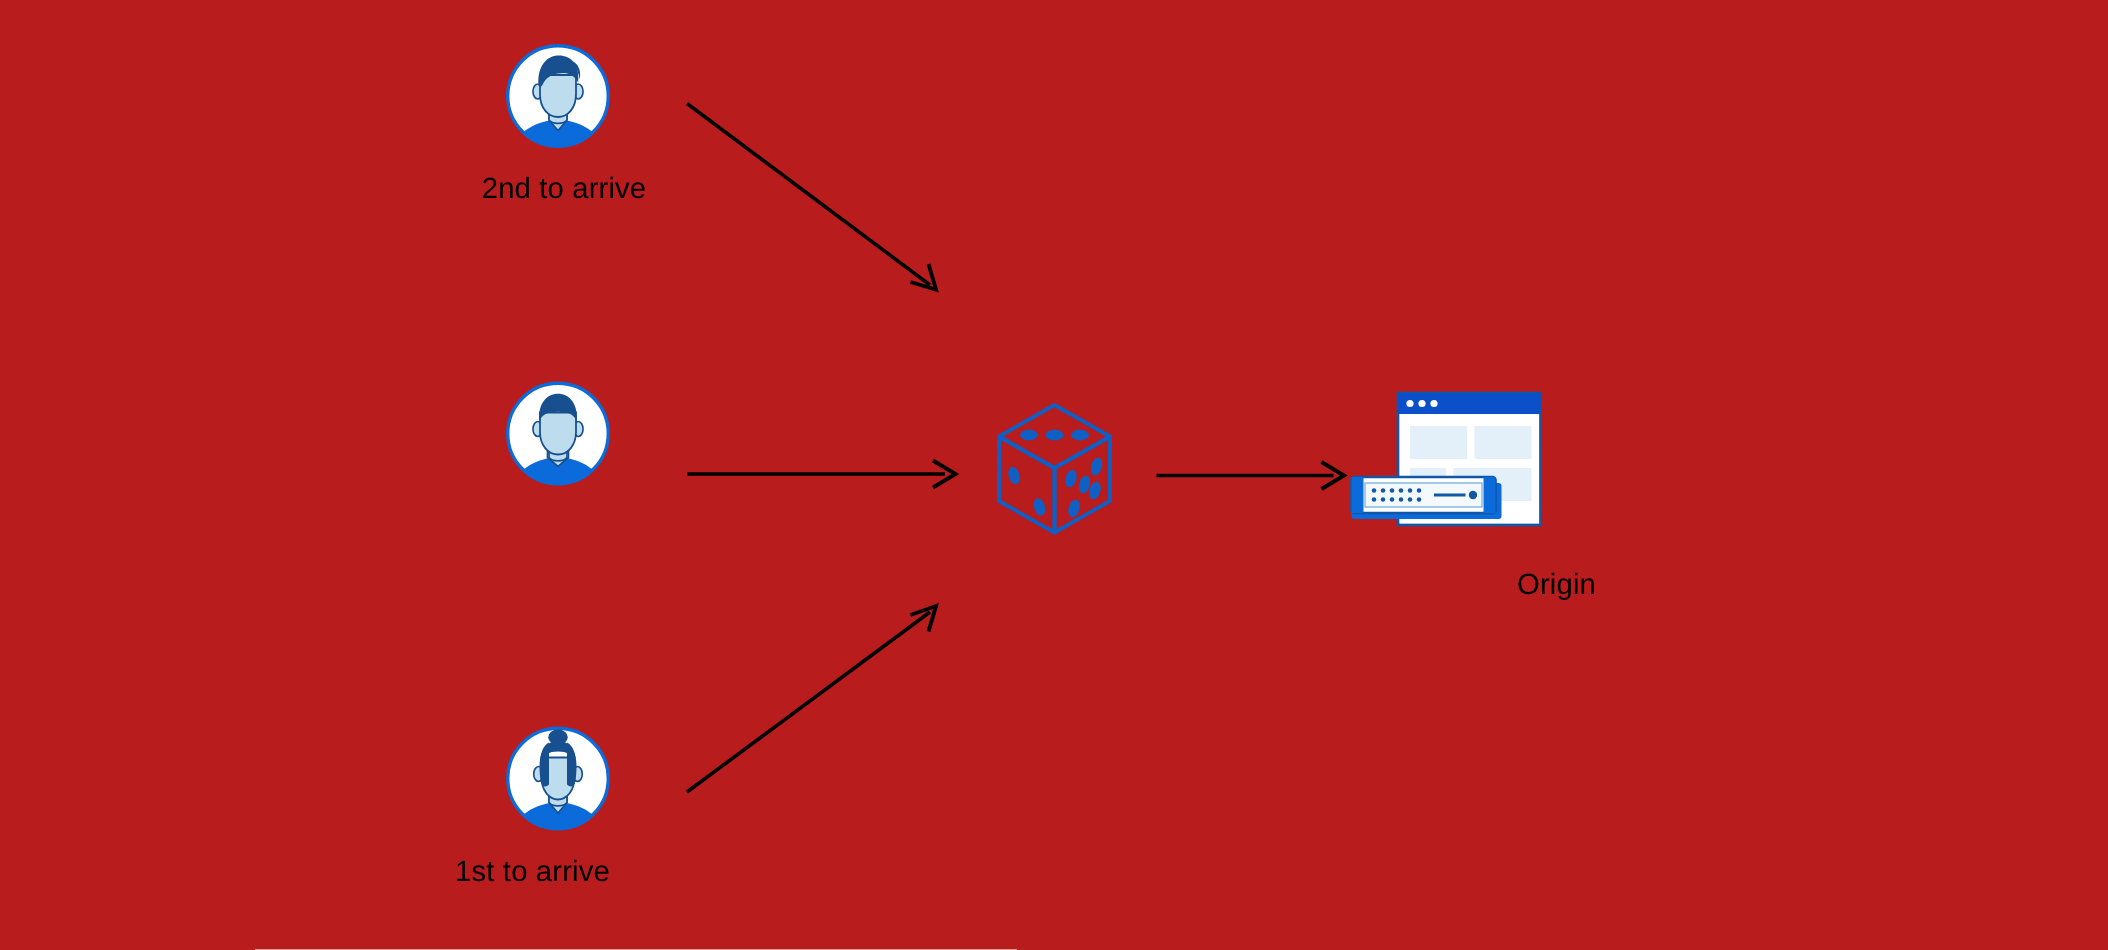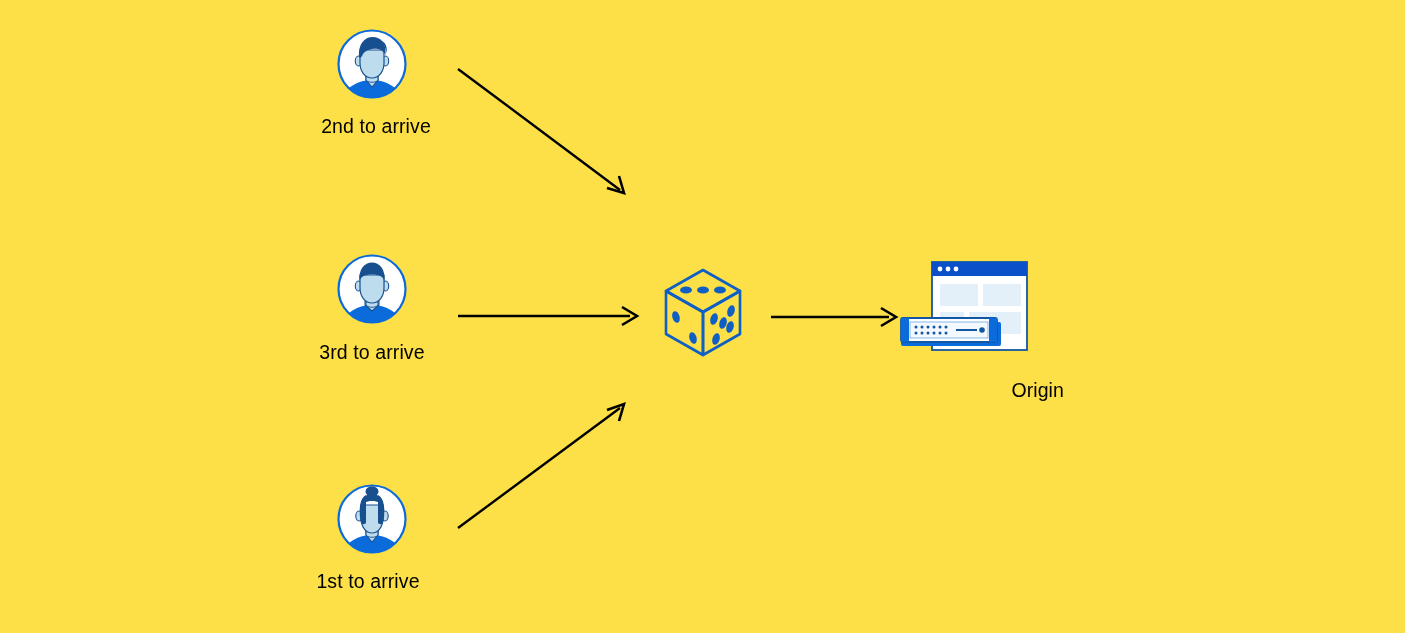--- a/index.html
+++ b/index.html
@@ -10,21 +10,21 @@
   body {
     width: 1405px;
     height: 633px;
     font-family: "Liberation Sans", sans-serif;
     overflow: hidden;
   }
   #canvas {
     position: relative;
     width: 1405px;
     height: 633px;
-    background: #fde047;
+    background: #b91c1c;
   }
   .node {
     position: absolute;
   }
   .node-label {
     position: absolute;
     font-family: "Liberation Sans", sans-serif;
     font-size: 19.5px;
     color: #000000;
     white-space: nowrap;
@@ -119,21 +119,20 @@
         <path d="M30 42 L30 52 C32 55 40 55 42 52 L42 42 Z" fill="#bddcee" stroke="#18508f" stroke-width="1.1"></path>
         <ellipse cx="22.5" cy="33" rx="3.2" ry="5" fill="#bddcee" stroke="#18508f" stroke-width="1.1"></ellipse>
         <ellipse cx="49.5" cy="33" rx="3.2" ry="5" fill="#bddcee" stroke="#18508f" stroke-width="1.1"></ellipse>
         <path d="M24 22 L24 35 C24 44 29.5 50 36 50 C42.5 50 48 44 48 35 L48 22 Z" fill="#bddcee" stroke="#18508f" stroke-width="1.2"></path>
 
         <path d="M23.5 28 C22.5 16 28.5 9.5 36 9.5 C43.5 9.5 49.5 16 48.5 28
                  C47 23.5 43 21.5 36 21.5 C29 21.5 25 23.5 23.5 28 Z" fill="#18508f"></path>
       </g>
     </svg>
   </div>
-  <div class="node-label" style="left:272px; top:341px; width:200px;">3rd to arrive</div>
 
   <div class="avatar-wrap" style="left:336px; top:483px;">
     <svg class="icon-svg" width="72" height="72" viewBox="0 0 72 72" xmlns="http://www.w3.org/2000/svg">
       <defs>
         <clipPath id="clipC">
             <circle cx="36" cy="36" r="33.5"></circle>
           </clipPath>
       </defs>
       <circle cx="36" cy="36" r="33.5" fill="#ffffff" stroke="#0b6bda" stroke-width="2.2"></circle>
       <g clip-path="url(#clipC)">
@@ -146,21 +145,21 @@
 
         <path d="M24.5 38 C22.5 26 24 15 30 12 L30 40 C28 42 25.5 42 24.5 38 Z" fill="#18508f"></path>
         <path d="M47.5 38 C49.5 26 48 15 42 12 L42 40 C44 42 46.5 42 47.5 38 Z" fill="#18508f"></path>
 
         <path d="M24.5 26 C24 16 29 11 36 11 C43 11 48 16 47.5 26 C46 20 42 18 36 18 C30 18 26 20 24.5 26 Z" fill="#18508f"></path>
 
         <ellipse cx="36" cy="8.5" rx="6.5" ry="5.2" fill="#18508f"></ellipse>
       </g>
     </svg>
   </div>
-  <div class="node-label" style="left:268px; top:570px; width:200px;">1st to arrive</div>
+  <div class="node-label" style="left:255px; top:570px; width:200px;">1st to arrive</div>
 
   <div class="node" style="left:660px; top:265px;">
     <svg class="icon-svg" width="86" height="96" viewBox="0 0 86 96" xmlns="http://www.w3.org/2000/svg">
       <g fill="none" stroke="#0f5fc4" stroke-width="2.6" stroke-linejoin="round" stroke-linecap="round">
 
         <path d="M43 5 L80 26 L43 47 L6 26 Z"></path>
 
         <path d="M6 26 L43 47 L43 90 L6 69 Z"></path>
 
         <path d="M80 26 L80 69 L43 90 L43 47 Z"></path>

